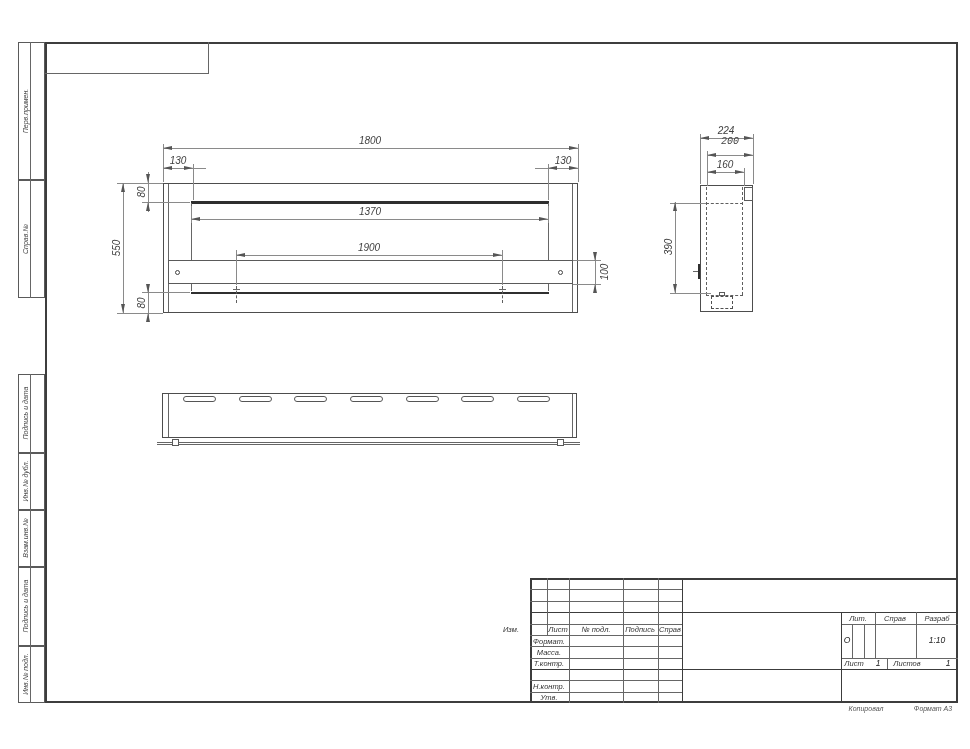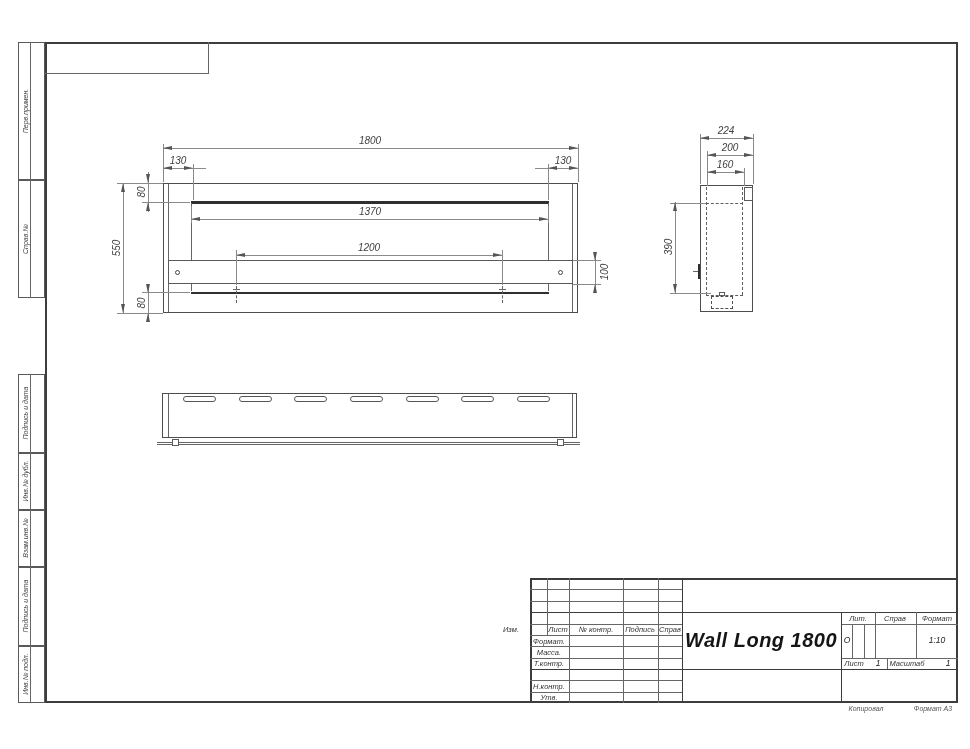--- a/index.html
+++ b/index.html
@@ -107,21 +107,21 @@
   <div class="hl ext" style="left:191px;top:219px;width:357px;"></div>
   <div class="ar ar-l" style="left:191px;top:217px;"></div>
   <div class="ar ar-r" style="left:539px;top:217px;"></div>
   <div class="dimlbl" style="left:370px;top:211px;">1370</div>
 
   <div class="vl ext" style="left:236px;top:250px;height:35px;"></div>
   <div class="vl ext" style="left:502px;top:250px;height:35px;"></div>
   <div class="hl ext" style="left:236px;top:255px;width:266px;"></div>
   <div class="ar ar-l" style="left:236px;top:253px;"></div>
   <div class="ar ar-r" style="left:493px;top:253px;"></div>
-  <div class="dimlbl" style="left:369px;top:247px;">1200</div>
+  <div class="dimlbl" style="left:369px;top:247px;">1900</div>
 
   <div class="hl ext" style="left:117px;top:183px;width:46px;"></div>
   <div class="hl ext" style="left:117px;top:313px;width:46px;"></div>
   <div class="vl ext" style="left:123px;top:183px;height:130px;"></div>
   <div class="ar ar-u" style="left:120.5px;top:183px;"></div>
   <div class="ar ar-d" style="left:120.5px;top:304px;"></div>
   <div class="dimlbl rot" style="left:116px;top:248px;">550</div>
 
   <div class="hl ext" style="left:142px;top:202px;width:48px;"></div>
   <div class="vl ext" style="left:148px;top:172px;height:40px;"></div>
@@ -157,21 +157,21 @@
   <div class="vl ext" style="left:753px;top:134px;height:50px;"></div>
   <div class="hl ext" style="left:700px;top:138px;width:53px;"></div>
   <div class="ar ar-l" style="left:700px;top:136px;"></div>
   <div class="ar ar-r" style="left:744px;top:136px;"></div>
   <div class="dimlbl" style="left:726px;top:130px;">224</div>
 
   <div class="vl ext" style="left:707px;top:151px;height:35px;"></div>
   <div class="hl ext" style="left:707px;top:155px;width:46px;"></div>
   <div class="ar ar-l" style="left:707px;top:153px;"></div>
   <div class="ar ar-r" style="left:744px;top:153px;"></div>
-  <div class="dimlbl" style="left:730px;top:147px;">200</div>
+  <div class="dimlbl" style="left:730px;top:141px;font-family:Liberation Mono, monospace;">200</div>
 
   <div class="vl ext" style="left:744px;top:168px;height:18px;"></div>
   <div class="hl ext" style="left:707px;top:172px;width:37px;"></div>
   <div class="ar ar-l" style="left:707px;top:170px;"></div>
   <div class="ar ar-r" style="left:735px;top:170px;"></div>
   <div class="dimlbl" style="left:725px;top:164px;">160</div>
 
   <div class="hl ext" style="left:670px;top:202.5px;width:36px;"></div>
   <div class="hl ext" style="left:670px;top:293px;width:41px;"></div>
   <div class="vl ext" style="left:675px;top:202px;height:91px;"></div>
@@ -217,36 +217,35 @@
   <div class="tbline" style="left:682px;top:578px;width:1.4px;height:125px;"></div>
   <div class="tbline" style="left:841px;top:612px;width:1.4px;height:91px;"></div>
   <div class="vl" style="left:852px;top:623.5px;height:34px;"></div>
   <div class="vl" style="left:864px;top:623.5px;height:34px;"></div>
   <div class="vl" style="left:875px;top:612px;height:45.5px;"></div>
   <div class="vl" style="left:916px;top:612px;height:45.5px;"></div>
   <div class="vl" style="left:887px;top:657.5px;height:11.5px;"></div>
 
   <div class="tblbl" style="left:511px;top:629px;">Изм.</div>
   <div class="tblbl" style="left:558px;top:629px;">Лист</div>
-  <div class="tblbl" style="left:596px;top:629px;">№ контр.</div>
+  <div class="tblbl" style="left:596px;top:629px;">№ подл.</div>
   <div class="tblbl" style="left:640px;top:629px;">Подпись</div>
   <div class="tblbl" style="left:670px;top:629px;">Справ</div>
   <div class="tblbl" style="left:549px;top:640.5px;">Формат.</div>
   <div class="tblbl" style="left:549px;top:652px;">Масса.</div>
   <div class="tblbl" style="left:549px;top:663px;">Т.контр.</div>
   <div class="tblbl" style="left:549px;top:686px;">Н.контр.</div>
   <div class="tblbl" style="left:549px;top:697px;">Утв.</div>
-  <div class="title" style="left:761px;top:640px;">Wall Long 1800</div>
   <div class="tblbl" style="left:858px;top:618px;">Лит.</div>
   <div class="tblbl" style="left:895px;top:618px;">Справ</div>
-  <div class="tblbl" style="left:937px;top:618px;">Формат</div>
+  <div class="tblbl" style="left:937px;top:618px;">Разраб</div>
   <div class="tbval" style="left:847px;top:640px;">О</div>
   <div class="tbval" style="left:895px;top:640px;"></div>
   <div class="tbval" style="left:937px;top:640px;">1:10</div>
   <div class="tblbl" style="left:854px;top:663px;">Лист</div>
   <div class="tbval" style="left:878px;top:663px;">1</div>
-  <div class="tblbl" style="left:907px;top:663px;">Масштаб</div>
+  <div class="tblbl" style="left:907px;top:663px;">Листов</div>
   <div class="tbval" style="left:948px;top:663px;">1</div>
 
   <div class="foot" style="left:866px;top:705px;">Копировал</div>
   <div class="foot" style="left:933px;top:705px;">Формат А3</div>
 
 </div>
 
 </body></html>

